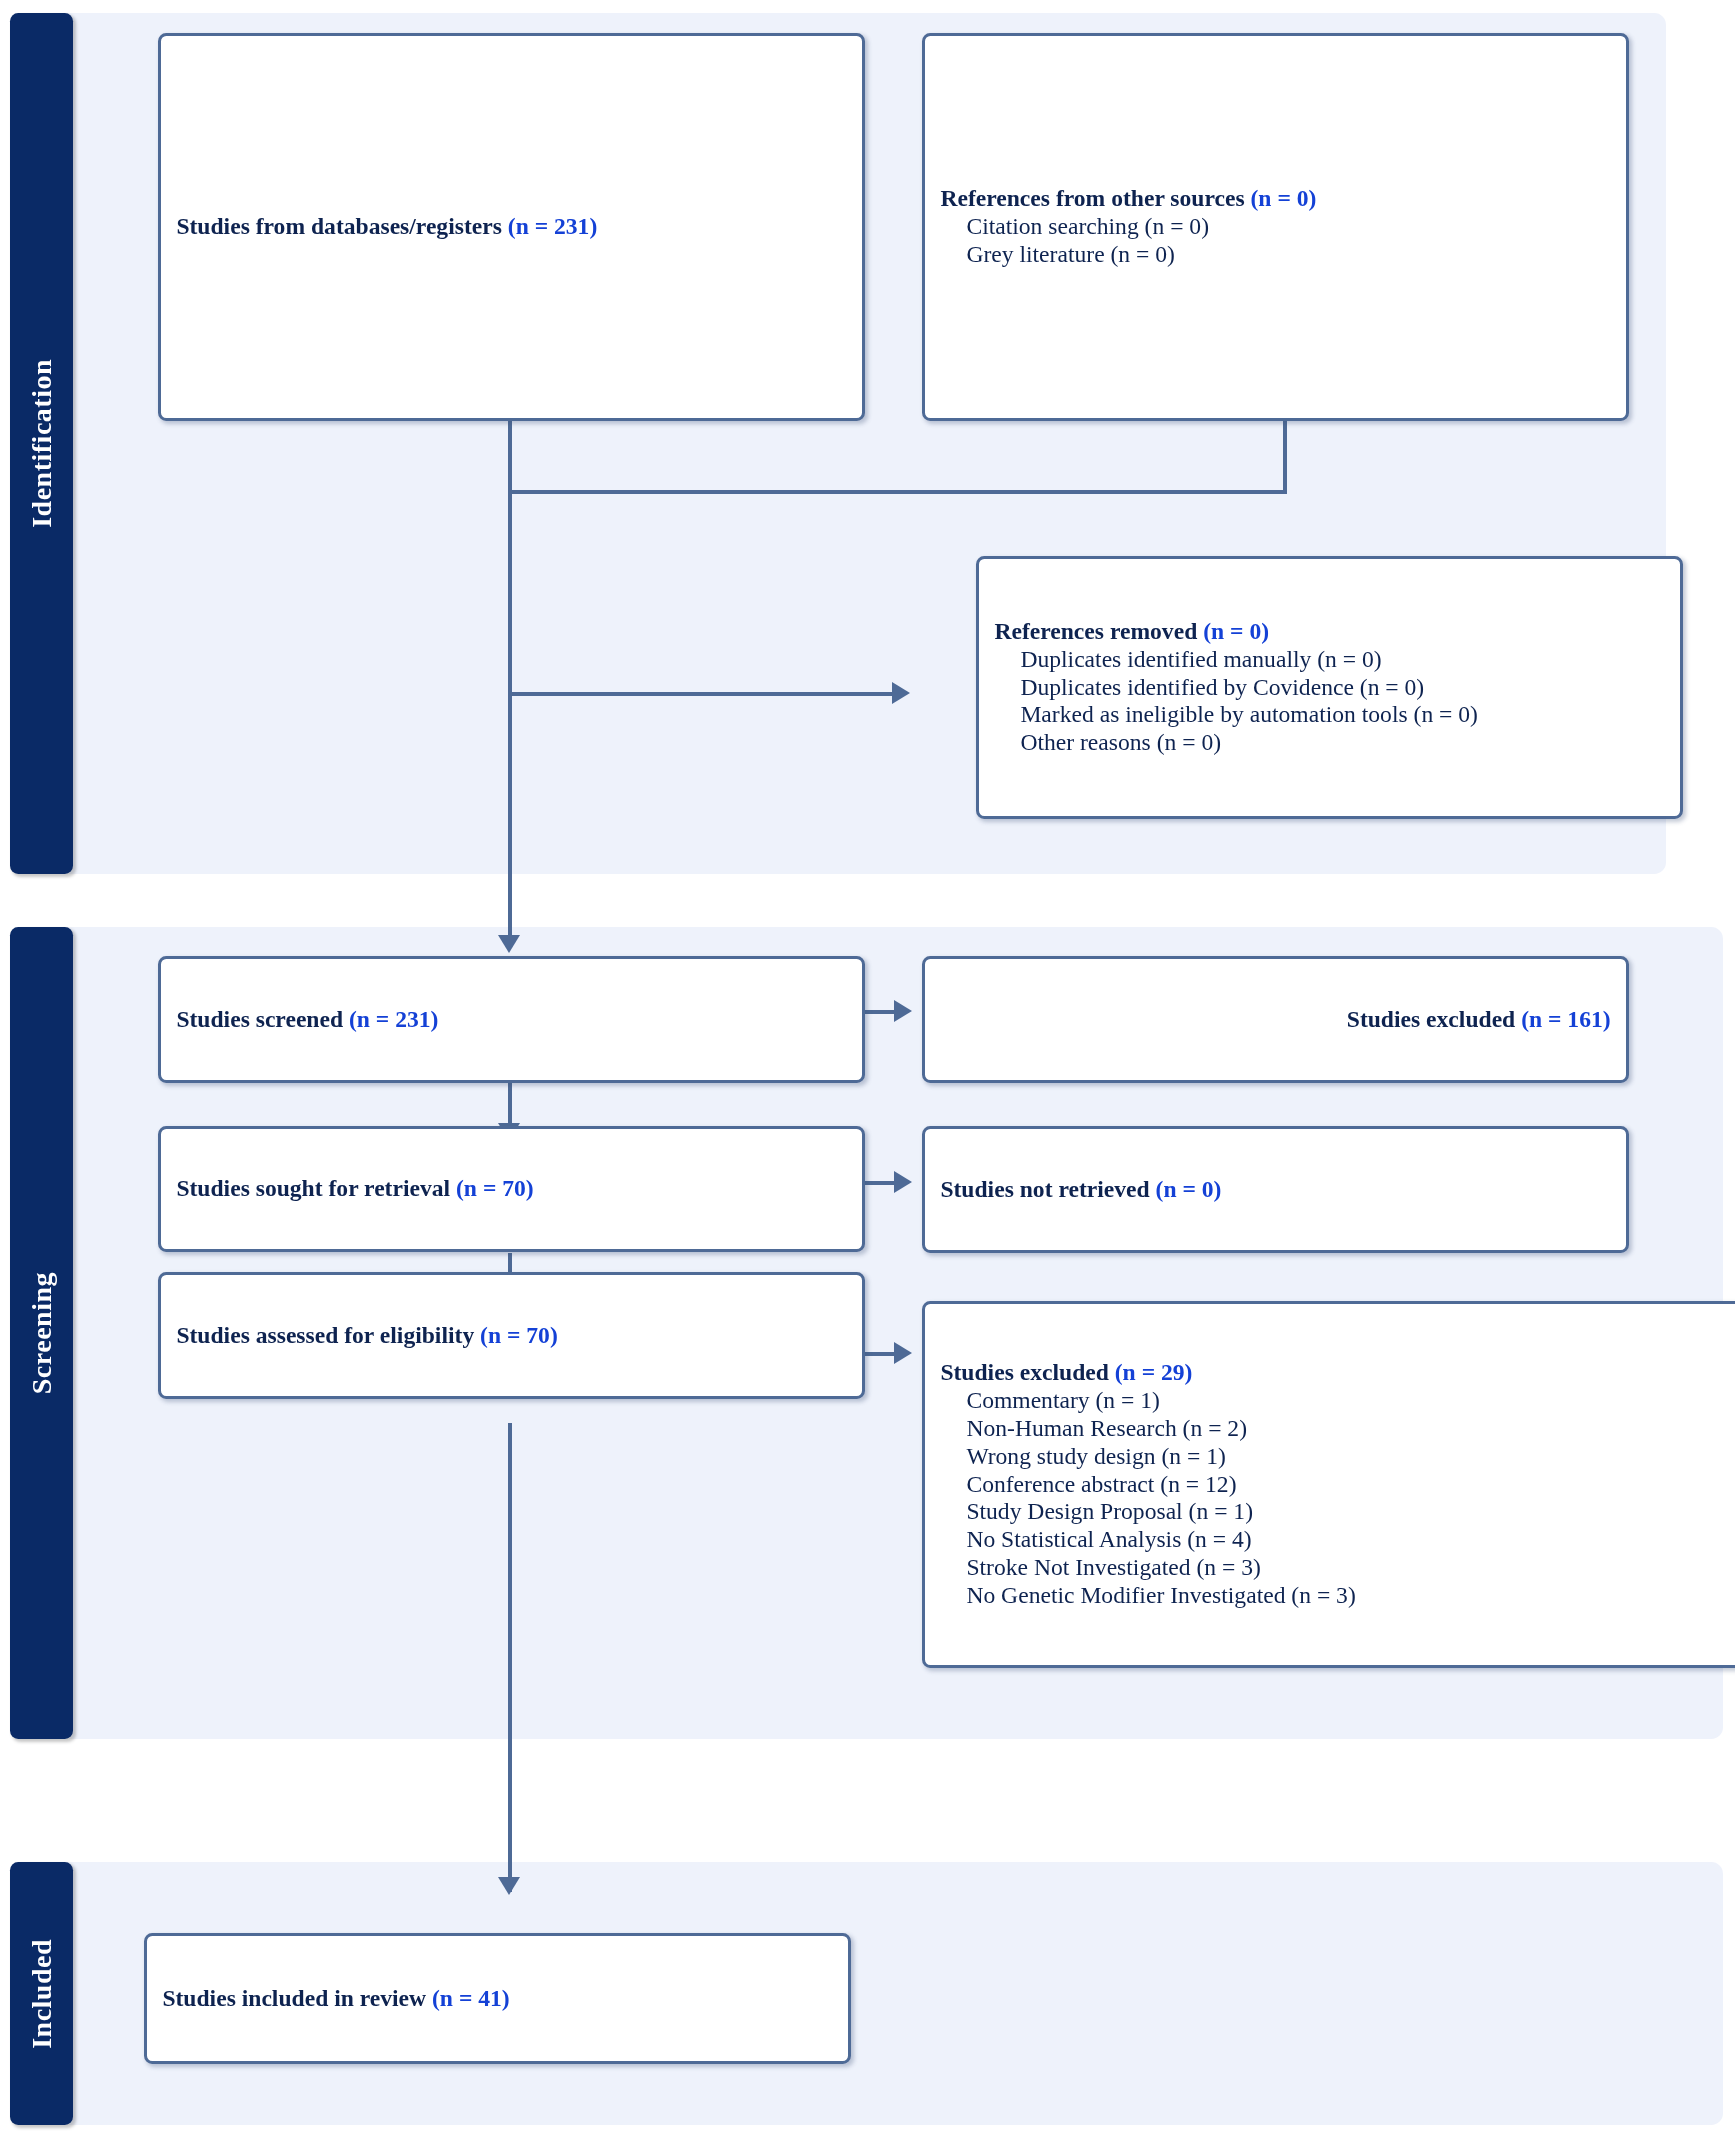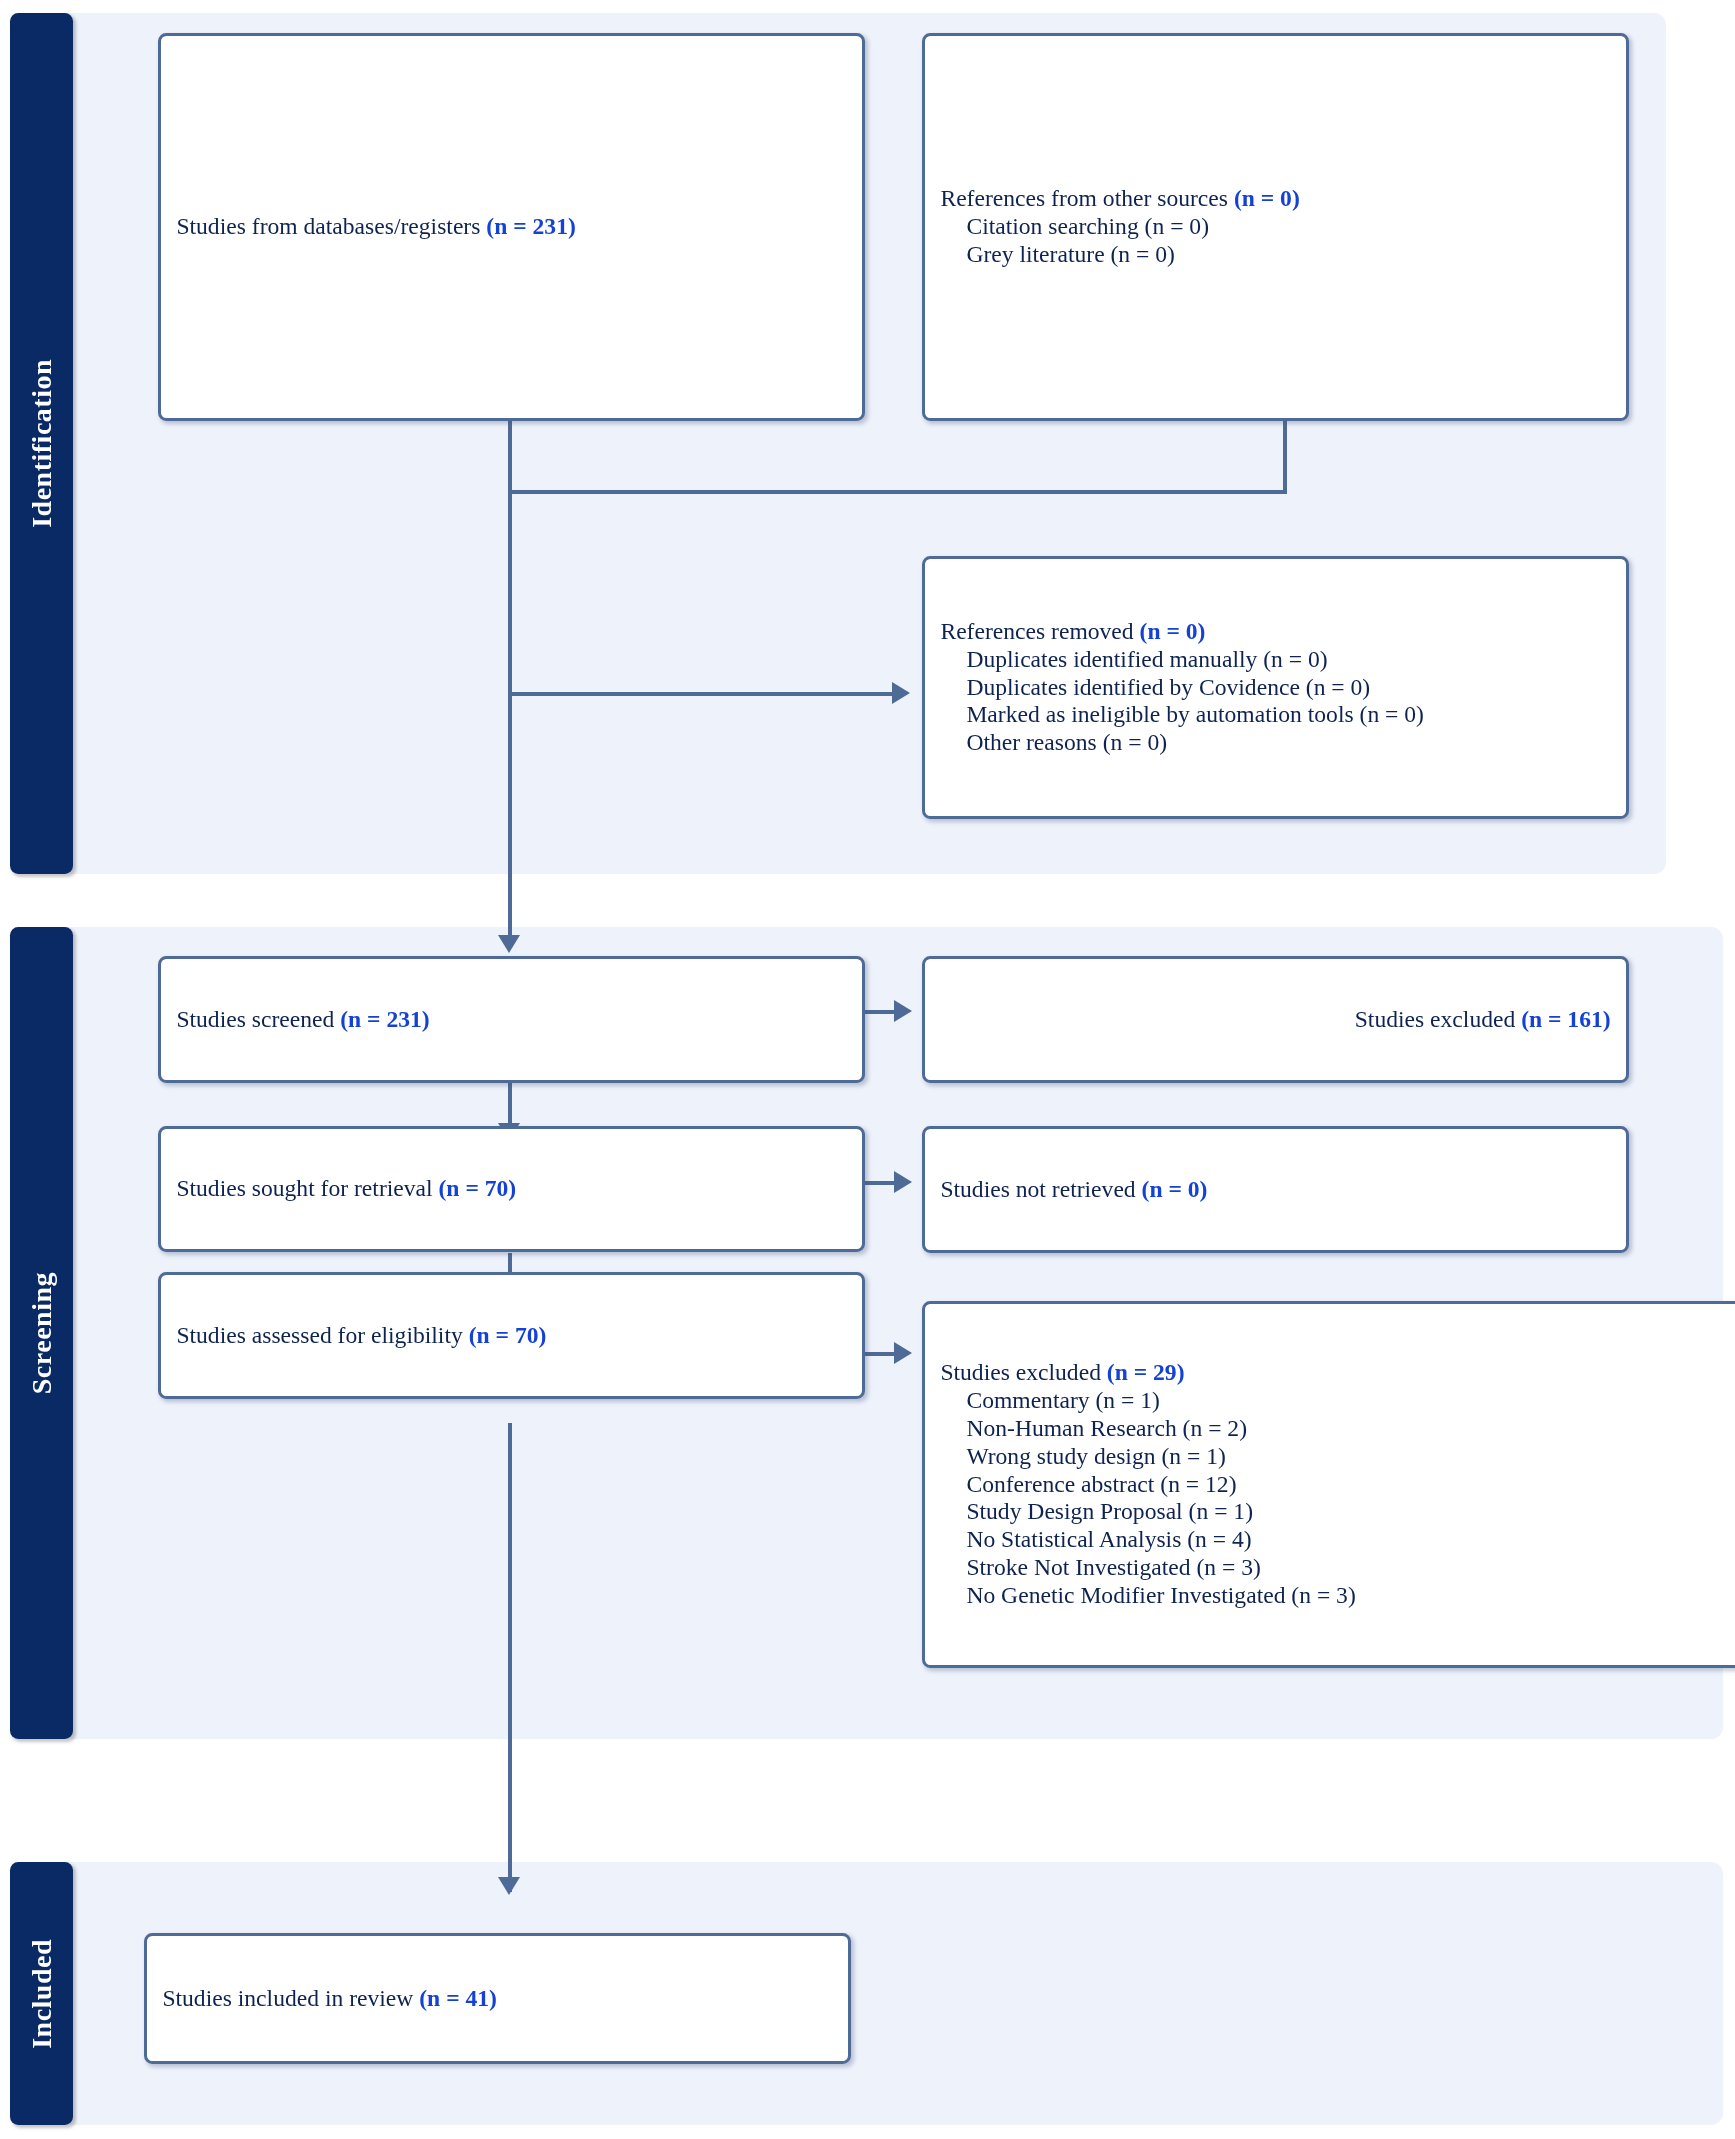--- a/index.html
+++ b/index.html
@@ -68,21 +68,21 @@
     line-height: 1.18;
     white-space: nowrap;
   }
   .line.sub {
     padding-left: 26px;
   }
   .n {
     color: #1441d6;
     font-weight: bold;
   }
-  .line.head .lbl { font-weight: normal; }
+  .line.head .lbl { font-weight: bold; }
 
   
   .conn {
     position: absolute;
     background: #4e6a96;
   }
   .conn.v { width: 4.1px; }
   .conn.h { height: 4.1px; }
 
   .arrow-down {
@@ -161,21 +161,21 @@
   <div class="box" style="left:922px; top:33px; width:707px; height:388px;">
     <div class="body">
       <div class="line head">
         <span class="lbl">References from other sources </span><span class="n">(n = 0)</span>
       </div>
       <div class="line sub">Citation searching (n = 0)</div>
       <div class="line sub">Grey literature (n = 0)</div>
     </div>
   </div>
 
-  <div class="box" style="left:922px; top:556px; width:707px; height:263px;">
+  <div class="box" style="left:976px; top:556px; width:707px; height:263px;">
     <div class="body">
       <div class="line head">
         <span class="lbl">References removed </span><span class="n">(n = 0)</span>
       </div>
       <div class="line sub">Duplicates identified manually (n = 0)</div>
       <div class="line sub">Duplicates identified by Covidence (n = 0)</div>
       <div class="line sub">Marked as ineligible by automation tools (n = 0)</div>
       <div class="line sub">Other reasons (n = 0)</div>
     </div>
   </div>

